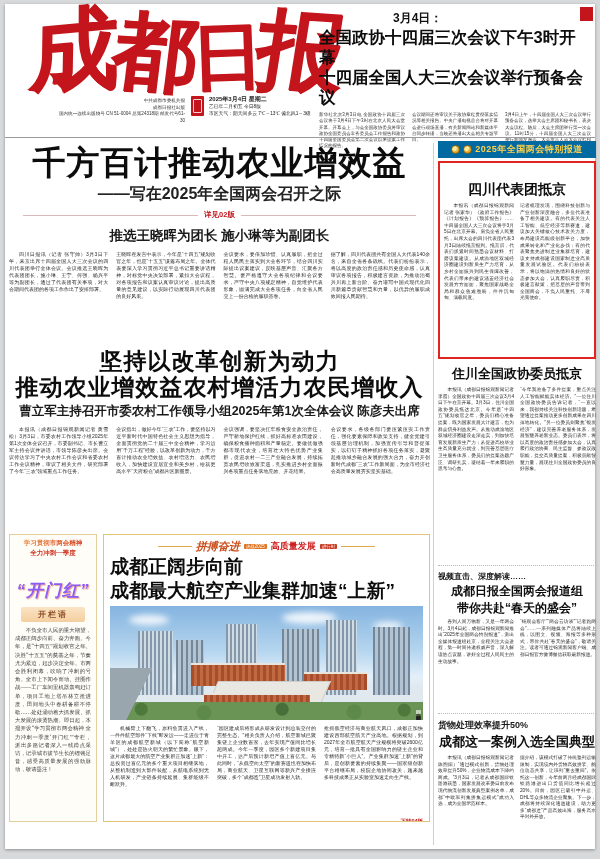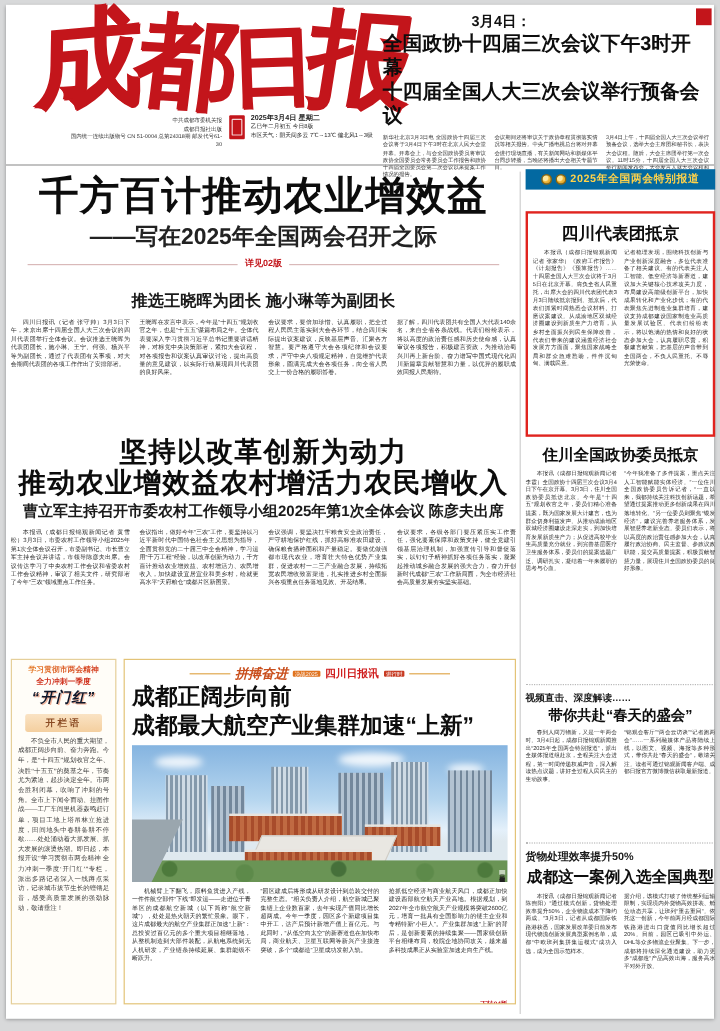--- a/index.html
+++ b/index.html
@@ -33,45 +33,45 @@
   .mh-cols div { flex:1; font-size:4.5px; line-height:6.3px; text-align:justify; color:#333; }
   .corner-badge { position:absolute; right:2px; top:3px; width:13px; height:14px;
     background:#c3151b; }
   .rule { position:absolute; left:0; right:0; top:133px; border-top:1px solid #9a9a9a; }
 
   
   .left-main { position:absolute; left:4px; top:137px; width:421px; }
   .v-rule { position:absolute; left:428px; top:139px; bottom:4px; border-left:1px solid #cfcfcf; }
   .lead { text-align:center; padding-top:3px; }
   .lead h1 { font-size:33px; line-height:38px; color:#0c0c0c; letter-spacing:1px; }
-  .lead h2 { font-size:19px; font-weight:bold; color:#222; margin-top:2px; }
+  .lead h2 { font-size:16px; font-weight:bold; color:#222; margin-top:2px; }
   .jumpline { display:flex; align-items:center; gap:6px; margin:5px 14px 2px; }
   .jumpline i { flex:1; border-top:1px solid #d9b9b9; }
   .jump { color:#c3151b; font-size:7.5px; font-weight:bold; }
   .art2 { text-align:center; margin-top:4px; }
   .art2 h1 { font-size:29px; line-height:33px; color:#0c0c0c; letter-spacing:2px; }
-  .art2 h2 { font-size:13.5px; font-weight:bold; color:#1a1a1a; margin-top:17px; }
+  .art2 h2 { font-size:13.5px; font-weight:bold; color:#1a1a1a; margin-top:7px; }
   .bodycols { display:flex; gap:8px; margin-top:6px; overflow:hidden; }
   .bodycols div { flex:1; font-size:5px; line-height:7px; text-align:justify; color:#2a2a2a; }
   .h90 { height:90px; } .h100 { height:100px; }
   .art3 { text-align:center; margin-top:7px; }
   .art3 h1 { font-size:23px; line-height:26px; color:#0c0c0c; letter-spacing:1px; }
   .art3 h2 { font-size:12.5px; font-weight:bold; color:#1a1a1a; margin-top:3px; }
 
   
   .bottom-row { display:flex; gap:6px; margin-top:8px; height:288px; }
   .sidebar { width:88px; border:1px solid #e5cf9a; background:#fffdf8; padding:4px 5px;
     overflow:hidden; }
   .sb-slogan { text-align:center; }
   .sb-s1 { font-size:6.5px; font-weight:bold; color:#e07820;
     background:linear-gradient(90deg,#e8862a,#d0321e); -webkit-background-clip:text;
     background-clip:text; -webkit-text-fill-color:transparent; }
   .sb-s2 { font-size:6.5px; font-weight:bold; color:#d0321e; margin-top:1px; }
-  .sb-hi { display:block; font-size:12px; font-weight:900; font-style:italic;
-    color:#0f172a; text-shadow:1px 1px 0 #f2b29a; letter-spacing:1px; }
+  .sb-hi { display:block; font-size:17px; font-weight:900; font-style:italic;
+    color:#8b5cf6; text-shadow:1px 1px 0 #f2b29a; letter-spacing:1px;margin-top:21px; }
   .sb-label { margin:5px 6px 4px; text-align:center; font-size:8px; font-weight:bold;
     color:#8a4b23; background:linear-gradient(180deg,#fae3c4,#f4cf9f); padding:2px 0;
     border-radius:2px; letter-spacing:2px; }
   .sb-body { font-family:"Liberation Serif", serif; font-size:5.4px; line-height:8.2px;
     color:#3c3c3c; text-align:justify; text-indent:2em; height:210px; overflow:hidden; }
   .avbox { flex:1; border:1px solid #e3c377; padding:4px 6px 5px; overflow:hidden; }
   .av-kicker { display:flex; align-items:center; gap:4px; justify-content:center; }
   .av-kicker i { width:34px; border-top:1px solid #e0a94f; }
   .kp1 { font-size:11px; font-weight:900; font-style:italic; color:#c94f1d; }
   .kp2 { font-size:4.5px; color:#fff; background:#e0731f; padding:0 2px; border-radius:1px; }
@@ -100,21 +100,21 @@
   .av-jump { text-align:right; font-size:5.5px; font-weight:bold; color:#c3151b; margin-top:1px; }
 
   
   .right-col { position:absolute; left:433px; top:137px; width:158px; }
   .banner { height:17px; background:#0369a1; display:flex; align-items:center;
     justify-content:center; gap:3px; }
   .banner .emb { width:9px; height:9px; border-radius:50%;
     background:radial-gradient(circle at 35% 35%, #ffe9a0 0 2px, #f0b93c 3px, #c89020 100%);
     border:.5px solid #8a6510; }
   .banner span { color:#ffd24a; font-size:9px; font-weight:bold; letter-spacing:.5px; }
-  .redbox { border:2px solid #e0241f; margin-top:18px; padding:8px 4px 4px; }
+  .redbox { border:2px solid #e0241f; margin-top:3px; padding:18px 4px 4px; }
   .rc-h1 { text-align:center; font-size:14px; font-weight:bold; color:#0d0d0d; }
   .rc-cols { display:flex; gap:6px; margin-top:4px; overflow:hidden; }
   .rc-cols div { flex:1; font-size:4.7px; line-height:6.6px; text-align:justify; color:#2a2a2a; }
   .rch150 { height:150px; } .rch172 { height:172px; } .rch88 { height:88px; } .rch148 { height:148px; }
   .sec { margin-top:6px; }
   .sec-h { text-align:center; font-size:13px; font-weight:bold; color:#0d0d0d; }
   .divdot { border-top:1px dotted #b9b9b9; margin-top:6px; }
   .kicker { text-align:left; font-size:8px; font-weight:bold; color:#1a1a1a; margin-top:5px; }
   .sec-h2 { text-align:center; font-size:12px; line-height:14.5px; font-weight:bold; color:#0d0d0d; margin-top:2px; }
 </style>
@@ -198,21 +198,21 @@
         </div>
         <div class="sb-label">开栏语</div>
         <div class="sb-body">不负全市人民的重大期望，成都正阔步向前、奋力奔跑。今年，是“十四五”规划收官之年、决胜“十五五”的奠基之年，节奏尤为紧迫，起步决定全年。市两会胜利闭幕，吹响了冲刺的号角。全市上下闻令而动、挂图作战——工厂车间里机器轰鸣赶订单，项目工地上塔吊林立抢进度，田间地头中春耕备耕不停歇……处处涌动着大抓发展、抓大发展的滚烫热潮。即日起，本报开设“学习贯彻市两会精神 全力冲刺一季度‘开门红’”专栏，派出多路记者深入一线蹲点采访，记录城市拔节生长的铿锵足音，感受高质量发展的强劲脉动，敬请垂注！</div>
       </div>
 
       <div class="avbox">
         <div class="av-kicker">
           <i></i>
           <span class="kp1">拼搏奋进</span>
           <span class="kp2">决战2025</span>
-          <span class="kp3">四川日报讯</span>
+          <span class="kp3">高质量发展</span>
           <span class="kp4">进行时</span>
           <i></i>
         </div>
         <div class="av-h">成都正阔步向前</div>
         <div class="av-h">成都最大航空产业集群加速“上新”</div>
 
         <div class="photo">
           <div class="cloud" style="left:6%; top:8%; width:40px; height:10px;"></div>
           <div class="cloud" style="left:55%; top:5%; width:55px; height:12px;"></div>
           <div class="cloud" style="left:84%; top:14%; width:30px; height:8px;"></div>
@@ -264,20 +264,21 @@
       <div class="rc-cols rch172">
         <div style="text-indent:2em;">本报讯（成都日报锦观新闻记者 李霞）全国政协十四届三次会议3月4日下午在京开幕。3月3日，住川全国政协委员抵达北京。今年是“十四五”规划收官之年，委员们精心准备提案，既为国家发展大计建言，也为群众切身利益发声。从推动成渝地区双城经济圈建设走深走实，到加快培育发展新质生产力；从促进高校毕业生高质量充分就业，到完善基层医疗卫生服务体系，委员们的提案选题广泛、调研扎实，凝结着一年来履职的思考与心血。</div>
         <div>“今年我准备了多件提案，重点关注人工智能赋能实体经济。”一位住川全国政协委员告诉记者，“一直以来，我都持续关注科技创新话题，希望通过提案推动更多创新成果在四川落地转化。”另一位委员则聚焦“银发经济”，建议完善养老服务体系，发展智慧养老新业态。委员们表示，将以高度的政治责任感参加大会，认真履行政治协商、民主监督、参政议政职能，提交高质量提案，积极贡献智慧力量，展现住川全国政协委员的良好形象。</div>
       </div>
     </div>
 
     <div class="divdot"></div>
 
     <div>
       <div class="kicker">视频直击、深度解读……</div>
+      <div class="sec-h2">成都日报全国两会报道组</div>
       <div class="sec-h2">带你共赴“春天的盛会”</div>
       <div class="rc-cols rch88">
         <div style="text-indent:2em;">春到人间万物新，又是一年两会时。3月4日起，成都日报锦观新闻推出“2025年全国两会特别报道”，派出全媒体报道组赴京，全程关注大会进程，第一时间传递权威声音，深入解读热点议题，讲好全过程人民民主的生动故事。</div>
         <div>“锦观会客厅”“两会云访谈”“记者跑两会”……一系列融媒体产品将陆续上线，以图文、视频、海报等多种形式，带你共赴“春天的盛会”，敬请关注。读者可通过锦观新闻客户端、成都日报官方微博微信获取最新报道。</div>
       </div>
     </div>
 
     <div class="divdot"></div>
 
     <div>

